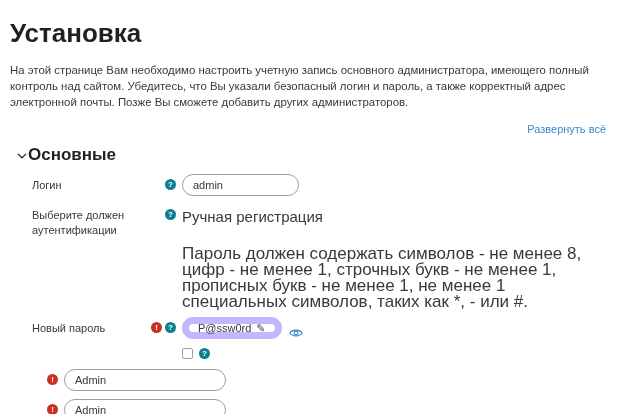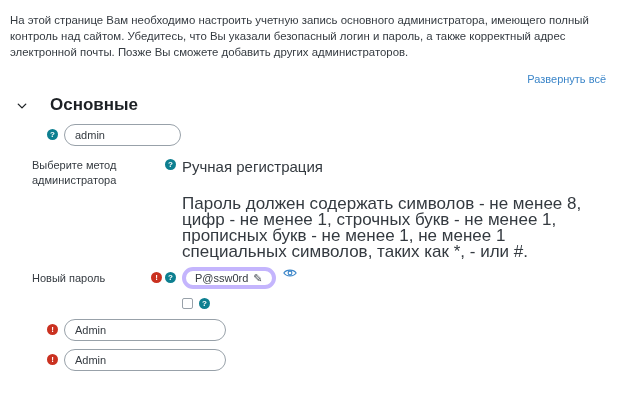--- a/index.html
+++ b/index.html
@@ -20,21 +20,21 @@
   .intro {
     font-size: 11.4px; line-height: 16px; color: #343a40;
     margin: 0; max-width: 604px;
   }
   .expand-row { text-align: right; margin: 9px 4px 0 0; }
   .expand-link {
     color: #3c86c9; font-size: 11px; text-decoration: none; cursor: pointer;
   }
 
   .section-header {
-    display: flex; align-items: center; gap: 22px;
+    display: flex; align-items: center; gap: 0;
     margin: 8px 0 9px 6px; cursor: pointer;
   }
   .section-title { font-size: 17px; font-weight: 700; color: #1d2125; }
   .chev { display: inline-flex; margin-top: 2px; }
 
   .frow {
     display: flex; align-items: flex-start;
     padding-left: 22px; margin-bottom: 8px;
   }
   .flabel {
@@ -46,32 +46,32 @@
     gap: 3px; padding-top: 5px; margin-right: 6px;
   }
   .circle-icon {
     width: 11px; height: 11px; border-radius: 50%;
     color: #fff; font-size: 8px; font-weight: 700;
     display: flex; align-items: center; justify-content: center;
     line-height: 1; cursor: pointer; flex: none;
   }
   .icon-help { background: #0d7f90; }
   .icon-req  { background: #ca3120; cursor: default; }
-  .ffield { display: flex; align-items: flex-start; gap: 6px; flex: 1; min-width: 0; }
+  .ffield { display: flex; align-items: flex-end; gap: 6px; flex: 1; min-width: 0; }
 
   .tinput {
     height: 22px; border: 1px solid #98a1a9; border-radius: 11px;
     padding: 0 10px; font-size: 11px; color: #343a40;
     font-family: inherit; outline: none; background: #fff;
   }
   .w-login { width: 117px; }
   .w-name  { width: 162px; }
 
   .pwbox {
-    height: 22px; border: 4px solid #c4b5fd; border-radius: 11px;
+    height: 22px; border: 7px solid #c4b5fd; border-radius: 11px;
     padding: 0 9px; display: flex; align-items: center; gap: 5px;
     font-size: 11px; color: #343a40; cursor: text;
   }
   .pencil { font-size: 11px; color: #495057; line-height: 1; }
   .eye-btn { display: inline-flex; cursor: pointer; margin-left: 1px; }
 
   .static-text { font-size: 15px; color: #343a40; padding-top: 4px; }
   .policy-row { padding-left: 172px; margin: 0 0 7px 0; }
   .policy {
     font-size: 17px; line-height: 16px; color: #343a40;
@@ -85,47 +85,49 @@
     appearance: none; border: 1px solid #98a1a9; border-radius: 2px;
     background: #fff; cursor: pointer; flex: none;
   }
   .cb-label { font-size: 11.4px; color: #343a40; }
 </style>
 </head>
 <body>
 
 <div class="page">
 
+  <h1 class="page-title">Установка</h1>
 
   <p class="intro">На этой странице Вам необходимо настроить учетную запись основного администратора, имеющего полный контроль над сайтом. Убедитесь, что Вы указали безопасный логин и пароль, а также корректный адрес электронной почты. Позже Вы сможете добавить других администраторов.</p>
 
   <div class="expand-row">
     <a class="expand-link">Развернуть всё</a>
   </div>
 
   <div class="section-header">
     <span class="chev">
       <svg width="12" height="12" viewBox="0 0 16 16">
           <path d="M3 5.5 L8 10.5 L13 5.5" fill="none" stroke="#1d2125" stroke-width="1.8" stroke-linecap="round" stroke-linejoin="round"></path>
         </svg>
     </span>
     <span class="section-title">Основные</span>
   </div>
 
   <div class="frow">
+    <div class="flabel">Логин</div>
     <div class="ficons">
       <span class="circle-icon icon-help">?</span>
     </div>
     <div class="ffield">
       <input class="tinput w-login" type="text" value="admin" style="">
     </div>
   </div>
 
   <div class="frow">
-    <div class="flabel">Выберите метод администратора</div>
+    <div class="flabel">Выберите должен аутентификации</div>
     <div class="ficons">
       <span class="circle-icon icon-help">?</span>
     </div>
     <div class="ffield">
       <span class="static-text">Ручная регистрация</span>
     </div>
   </div>
 
   <div class="policy-row">
     <p class="policy">Пароль должен содержать символов - не менее 8, цифр - не менее 1, строчных букв - не менее 1, прописных букв - не менее 1, не менее 1 специальных символов, таких как *, - или #.</p>

